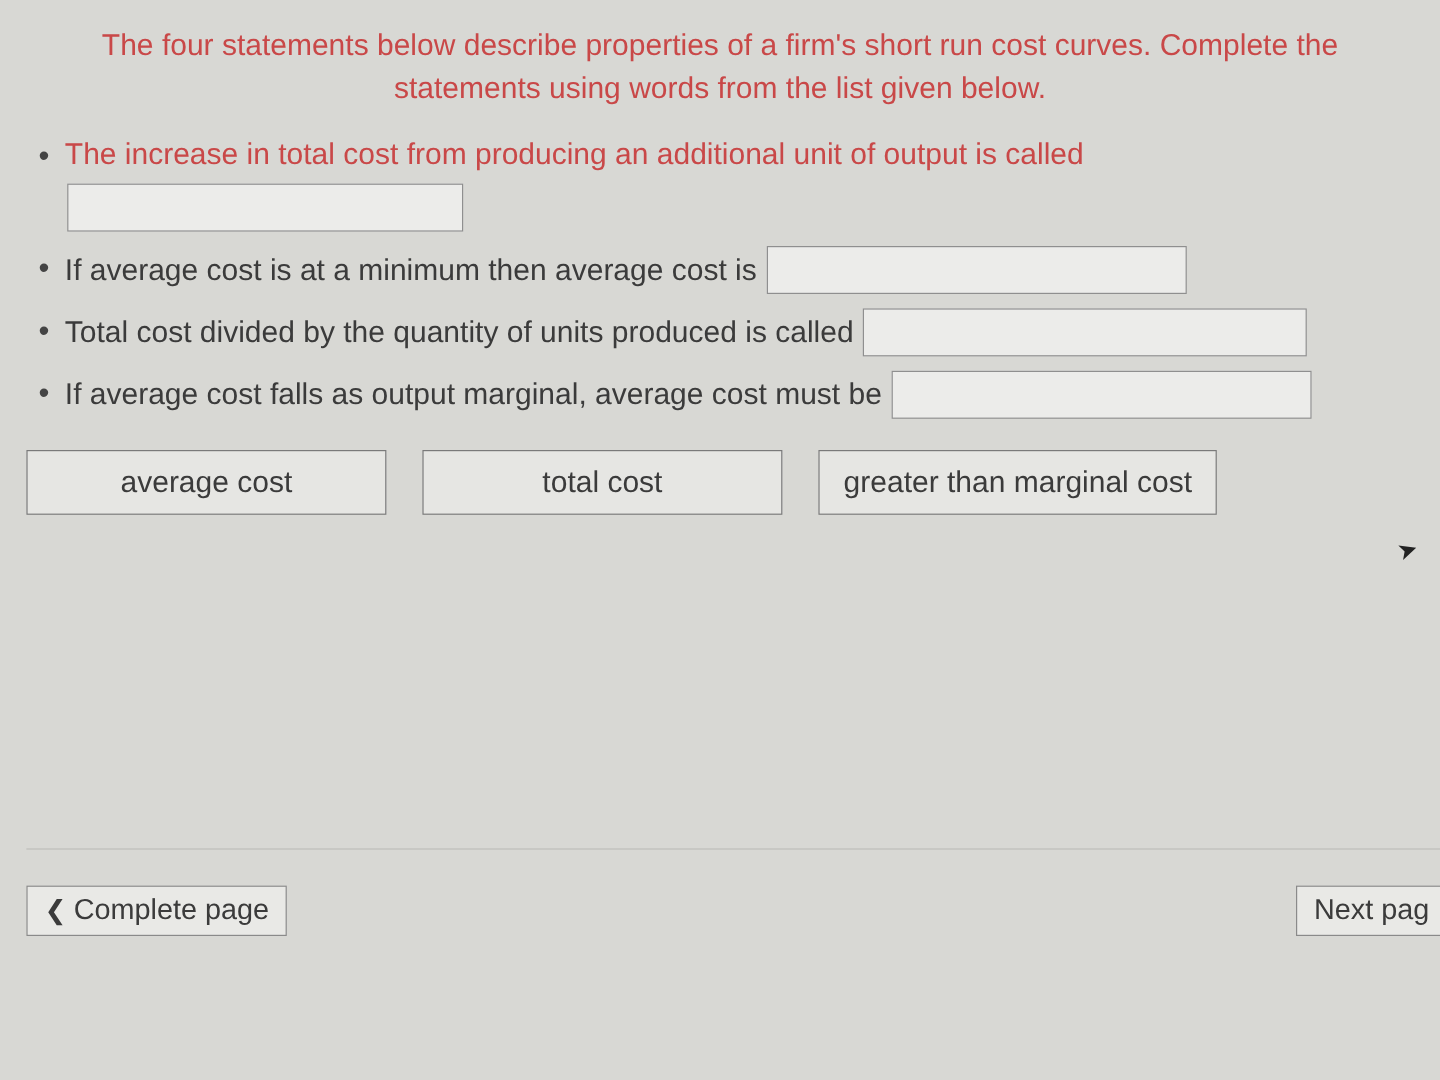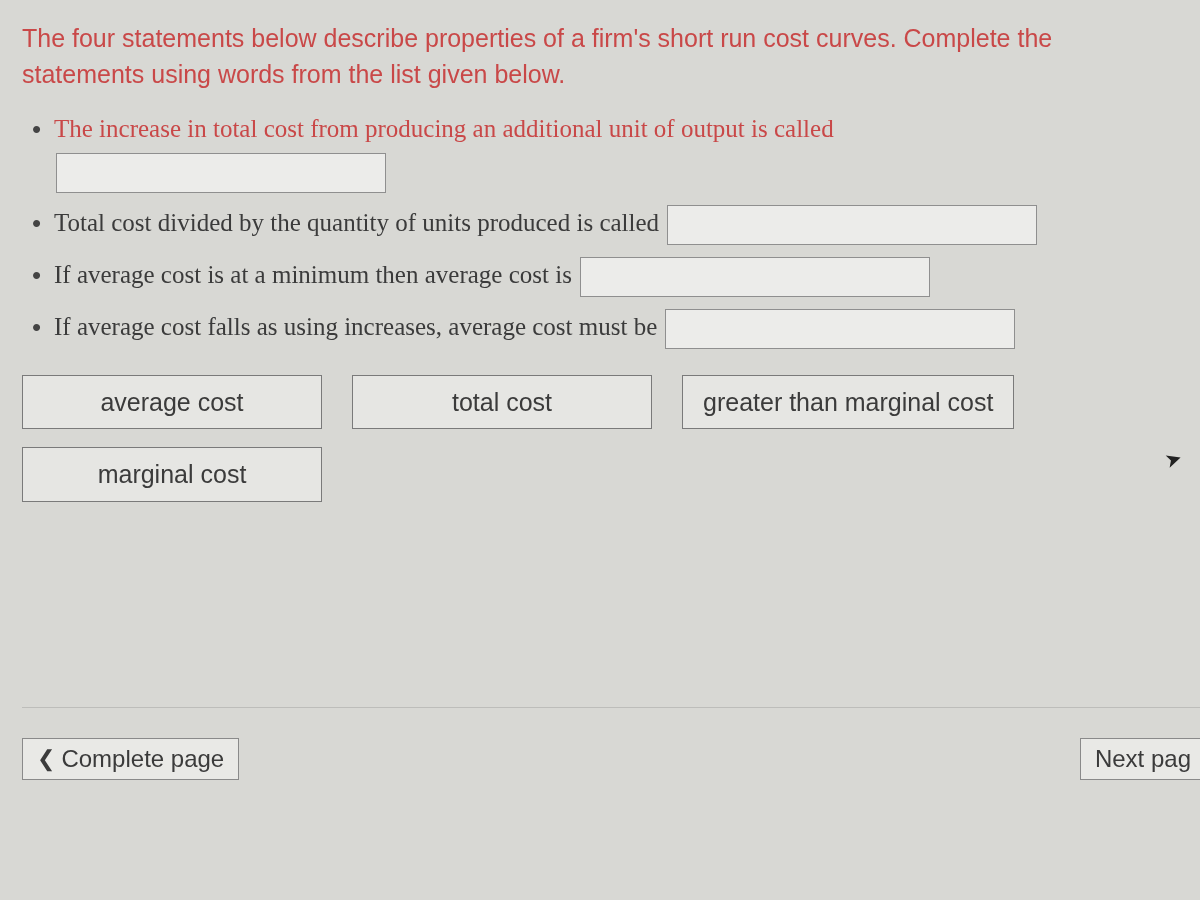--- a/index.html
+++ b/index.html
@@ -11,20 +11,21 @@
       height: 900px;
       color: #3b3b3b;
       font-size: 25px;
       line-height: 1.45;
       position: relative;
       overflow: hidden;
     }
     .intro {
       color: #c94848;
       margin-bottom: 18px;
+      text-align: center;
     }
     ul.statements {
       list-style: none;
       padding-left: 4px;
     }
     ul.statements li {
       position: relative;
       padding-left: 28px;
       margin-bottom: 12px;
       color: #3b3b3b;
@@ -33,23 +34,22 @@
       content: "•";
       position: absolute;
       left: 6px;
       top: 0;
       color: #444;
       font-size: 26px;
     }
     .stmt-line {
       display: flex;
       flex-wrap: wrap;
-      align-items: flex-start;
+      align-items: center;
       gap: 8px;
-      font-family: Liberation Serif, serif;
     }
     .highlight { color: #c94848; }
     .drop-slot {
       display: inline-block;
       border: 1px solid #8f8f8f;
       background: #ececea;
       height: 40px;
       min-width: 330px;
       vertical-align: middle;
     }
@@ -124,43 +124,42 @@
   <li>
     <div class="stmt-line">
       <span class="highlight">The increase in total cost from producing an additional unit of output is called</span>
     </div>
     <div class="slot-block">
       <span class="drop-slot"></span>
     </div>
   </li>
   <li>
     <div class="stmt-line">
+      <span>If average cost is at a minimum then average cost is</span>
+      <span class="drop-slot" style="min-width:350px"></span>
+    </div>
+  </li>
+  <li>
+    <div class="stmt-line">
       <span>Total cost divided by the quantity of units produced is called</span>
       <span class="drop-slot" style="min-width:370px"></span>
     </div>
   </li>
   <li>
     <div class="stmt-line">
-      <span>If average cost is at a minimum then average cost is</span>
-      <span class="drop-slot" style="min-width:350px"></span>
-    </div>
-  </li>
-  <li>
-    <div class="stmt-line">
-      <span>If average cost falls as using increases, average cost must be</span>
+      <span>If average cost falls as output marginal, average cost must be</span>
       <span class="drop-slot" style="min-width:350px"></span>
     </div>
   </li>
 </ul>
 
 <div class="word-bank">
   <div class="word-tile">average cost</div>
   <div class="word-tile">total cost</div>
   <div class="word-tile">greater than marginal cost</div>
-  <div class="word-tile">marginal cost</div>
 </div>
 
 <div class="nav-area">
   <button class="nav-btn">
     <span class="chevron">❮</span>
     <span>Complete page</span>
   </button>
   <button class="nav-btn nav-right">
     <span>Next pag</span>
   </button>

